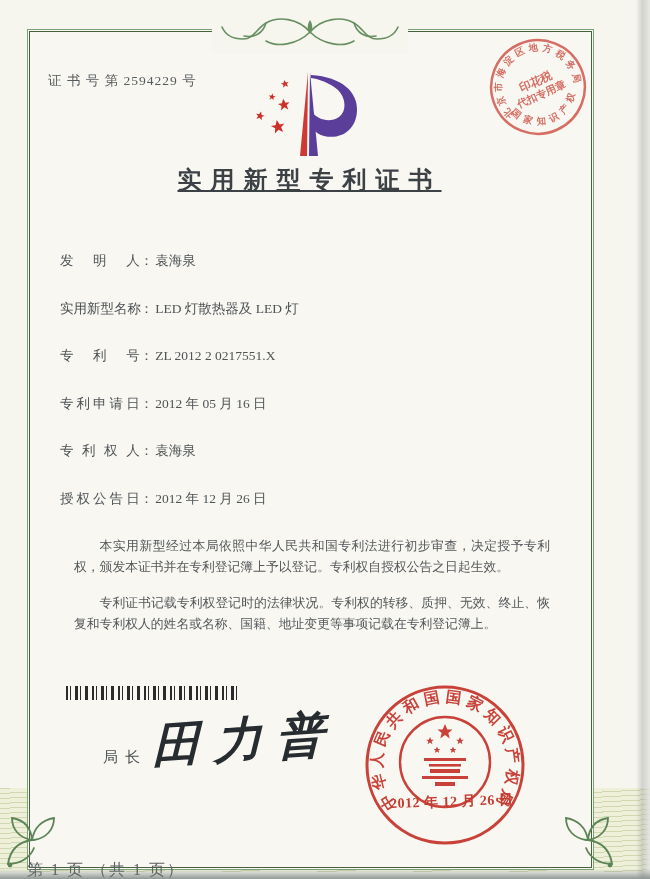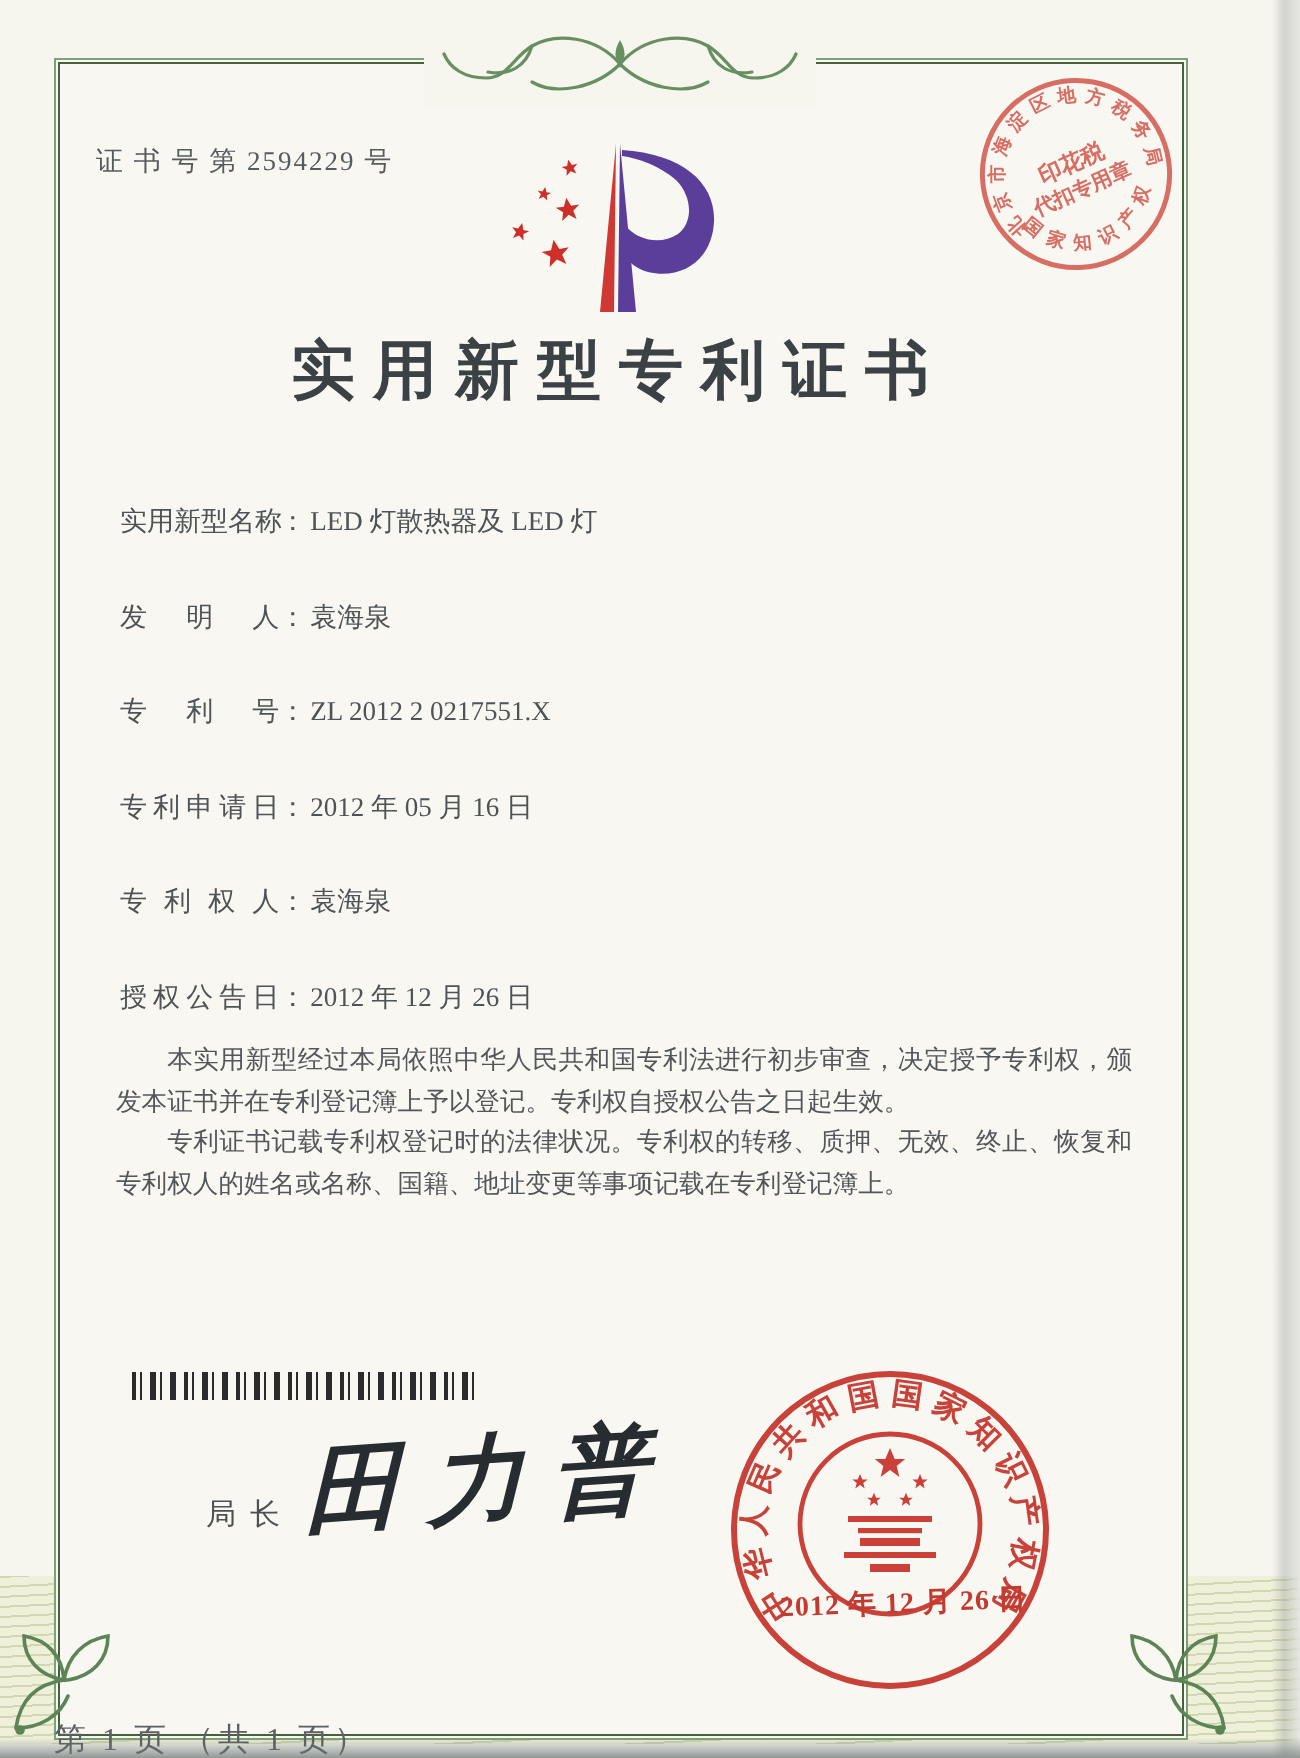--- a/index.html
+++ b/index.html
@@ -19,28 +19,28 @@
     border:1.5px solid #7ba177;background:#f8f7f1;}
   .frame-inner{position:absolute;inset:1px;border:1px solid #47613f;}
   
   .ornament-top{position:absolute;left:212px;top:10px;width:196px;height:44px;background:#f6f5ee;}
   .corner{position:absolute;width:60px;height:62px;}
   .corner.bl{left:4px;top:806px;}
   .corner.br{left:556px;top:806px;transform:scaleX(-1);}
   
   .certno{position:absolute;left:48px;top:72px;font-size:13.5px;color:#565b5e;letter-spacing:1px;}
   .title{position:absolute;left:27px;top:164px;width:565px;text-align:center;
-    font-size:32px;color:#3c4145;letter-spacing:9px;font-weight:600;}
+    font-size:24px;color:#3c4145;letter-spacing:9px;font-weight:600;text-decoration:underline;}
   .fields{position:absolute;left:60px;top:252px;width:500px;}
   .frow{height:20px;margin-bottom:27.6px;font-size:13.5px;color:#4e5356;white-space:nowrap;}
   .frow .lab{display:inline-block;width:5.9em;text-align:justify;text-align-last:justify;}
   .frow .colon{margin-right:2px;}
   .body-text{position:absolute;left:58px;top:520px;width:508px;font-size:12.8px;
     line-height:20.6px;color:#53575a;text-align:justify;}
-  .body-text p{margin:0;text-indent:2em;}
+  .body-text p{margin:16px;text-indent:2em;}
   .barcode{position:absolute;left:66px;top:686px;width:173px;height:14px;
     background:repeating-linear-gradient(90deg,
       #2b2b2b 0 2px, transparent 2px 4px,
       #2b2b2b 4px 5px, transparent 5px 9px,
       #2b2b2b 9px 12px, transparent 12px 14px,
       #2b2b2b 14px 15px, transparent 15px 19px,
       #2b2b2b 19px 22px, transparent 22px 26px);}
   .sig-label{position:absolute;left:103px;top:748px;font-size:15px;color:#4c5154;letter-spacing:7px;}
   .sig-name{position:absolute;left:152px;top:708px;font-size:48px;color:#272c30;
     font-style:italic;font-weight:600;letter-spacing:14px;transform:rotate(-4deg) skewX(-4deg);white-space:nowrap;}
@@ -119,24 +119,24 @@
       <use href="#star5" transform="translate(32,37) rotate(-8) scale(0.62)" fill="#ce2f28"></use>
       <use href="#star5" transform="translate(8,48) rotate(14) scale(0.46)" fill="#ce2f28"></use>
       <use href="#star5" transform="translate(26,59) rotate(-10) scale(0.72)" fill="#ce2f28"></use>
     </svg>
   </div>
 
   <div class="title">实用新型专利证书</div>
 
   <div class="fields">
     <div class="frow">
+      <span class="lab">发明人</span><span class="colon">：</span><span>袁海泉</span>
+    </div>
+    <div class="frow">
       <span class="lab">实用新型名称</span><span class="colon">：</span><span>LED 灯散热器及 LED 灯</span>
-    </div>
-    <div class="frow">
-      <span class="lab">发明人</span><span class="colon">：</span><span>袁海泉</span>
     </div>
     <div class="frow">
       <span class="lab">专利号</span><span class="colon">：</span><span>ZL 2012 2 0217551.X</span>
     </div>
     <div class="frow">
       <span class="lab">专利申请日</span><span class="colon">：</span><span>2012 年 05 月 16 日</span>
     </div>
     <div class="frow">
       <span class="lab">专利权人</span><span class="colon">：</span><span>袁海泉</span>
     </div>

